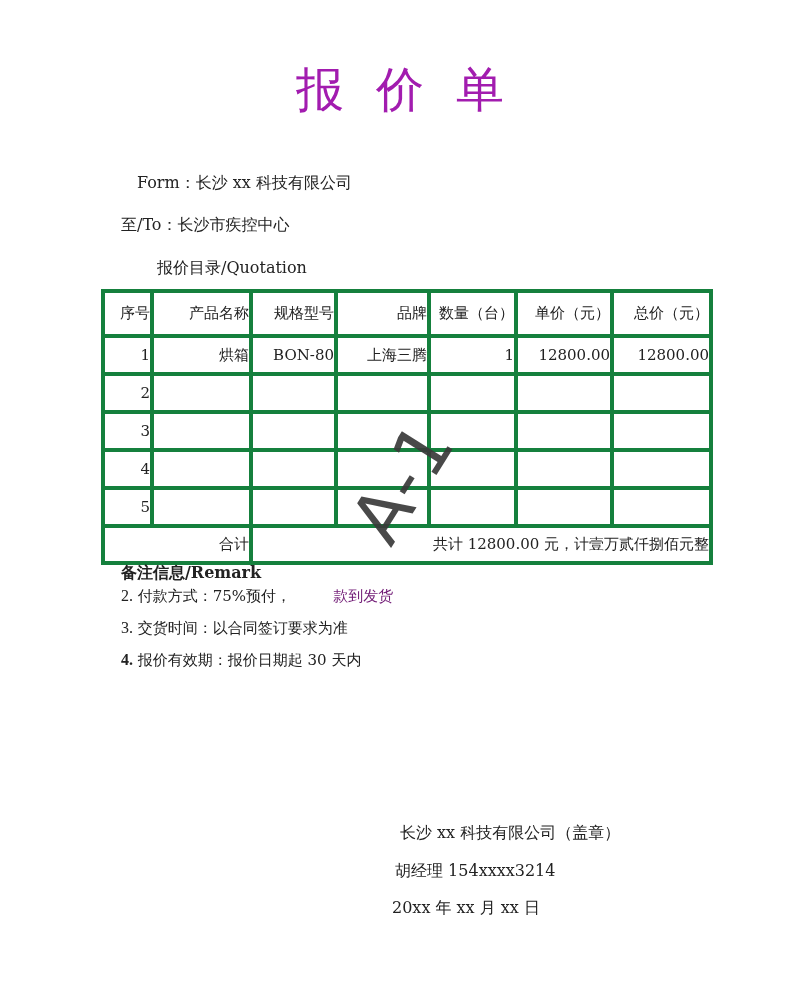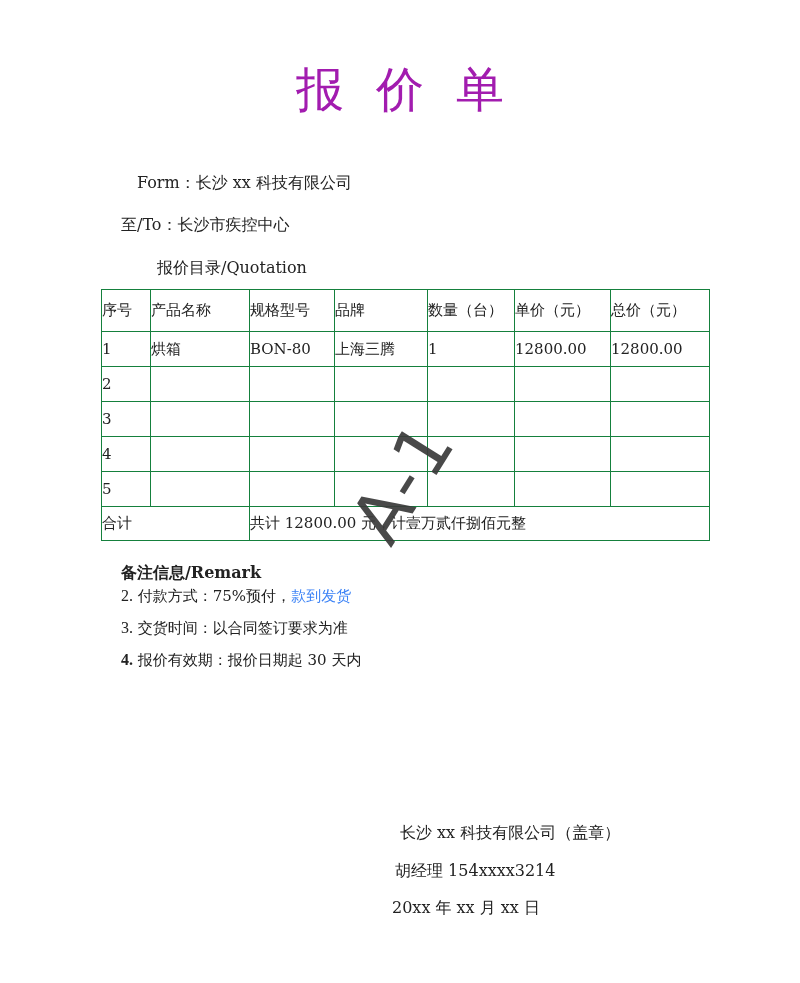--- a/index.html
+++ b/index.html
@@ -4,31 +4,31 @@
 <style>
   html, body { margin:0; padding:0; background:#ffffff; }
   body { width:800px; height:983px; position:relative; overflow:hidden;
          font-family:"DejaVu Serif","Liberation Serif",serif; color:#1a1a1a; }
   .title { position:absolute; top:58px; left:0; width:800px; text-align:center;
            font-size:48px; letter-spacing:32px; text-indent:32px; color:#a21caf; font-weight:normal; }
   .line { position:absolute; left:121px; font-size:16px; color:#222; }
   .line.bold { font-weight:normal;margin-left:36px; }
   table.quote { position:absolute; left:101px; top:289px; border-collapse:collapse;
                 font-size:15px; color:#222; }
-  table.quote td { border:1px solid #15803d; text-align:left; padding:0; }
+  table.quote td { border:4px solid #15803d; text-align:right; padding:0; }
   table.quote tr.head td { height:41px; }
   table.quote tr.row td { height:34px; }
   table.quote tr.total td { height:33px; }
   .remarks { position:absolute; left:121px; top:563px; }
   .remarks .heading { font-size:16px; font-weight:bold; color:#222; }
   .remarks .item { font-size:15px; color:#222; height:32px; line-height:24px; }
   .remarks .item .num { font-family:"Liberation Serif",serif; font-size:16px; }
   .remarks .item .num.bold { font-weight:bold; }
   .red { color:#a8303a; }
-  .pink { color:#3b82f6; }
+  .pink { color:#701a75;margin-left:42px; }
   .sign { position:absolute; left:400px; width:320px; text-align:left; font-size:16px; color:#222; }
   .watermark { position:absolute; left:340px; top:440px; font-family:"DejaVu Sans",sans-serif;
                font-size:72px; color:#3a3a3a; transform:rotate(-58deg); transform-origin:center;
                letter-spacing:2px; opacity:0.92; }
 </style>
 </head>
 <body>
 
 <div class="title">报价单</div>
 

